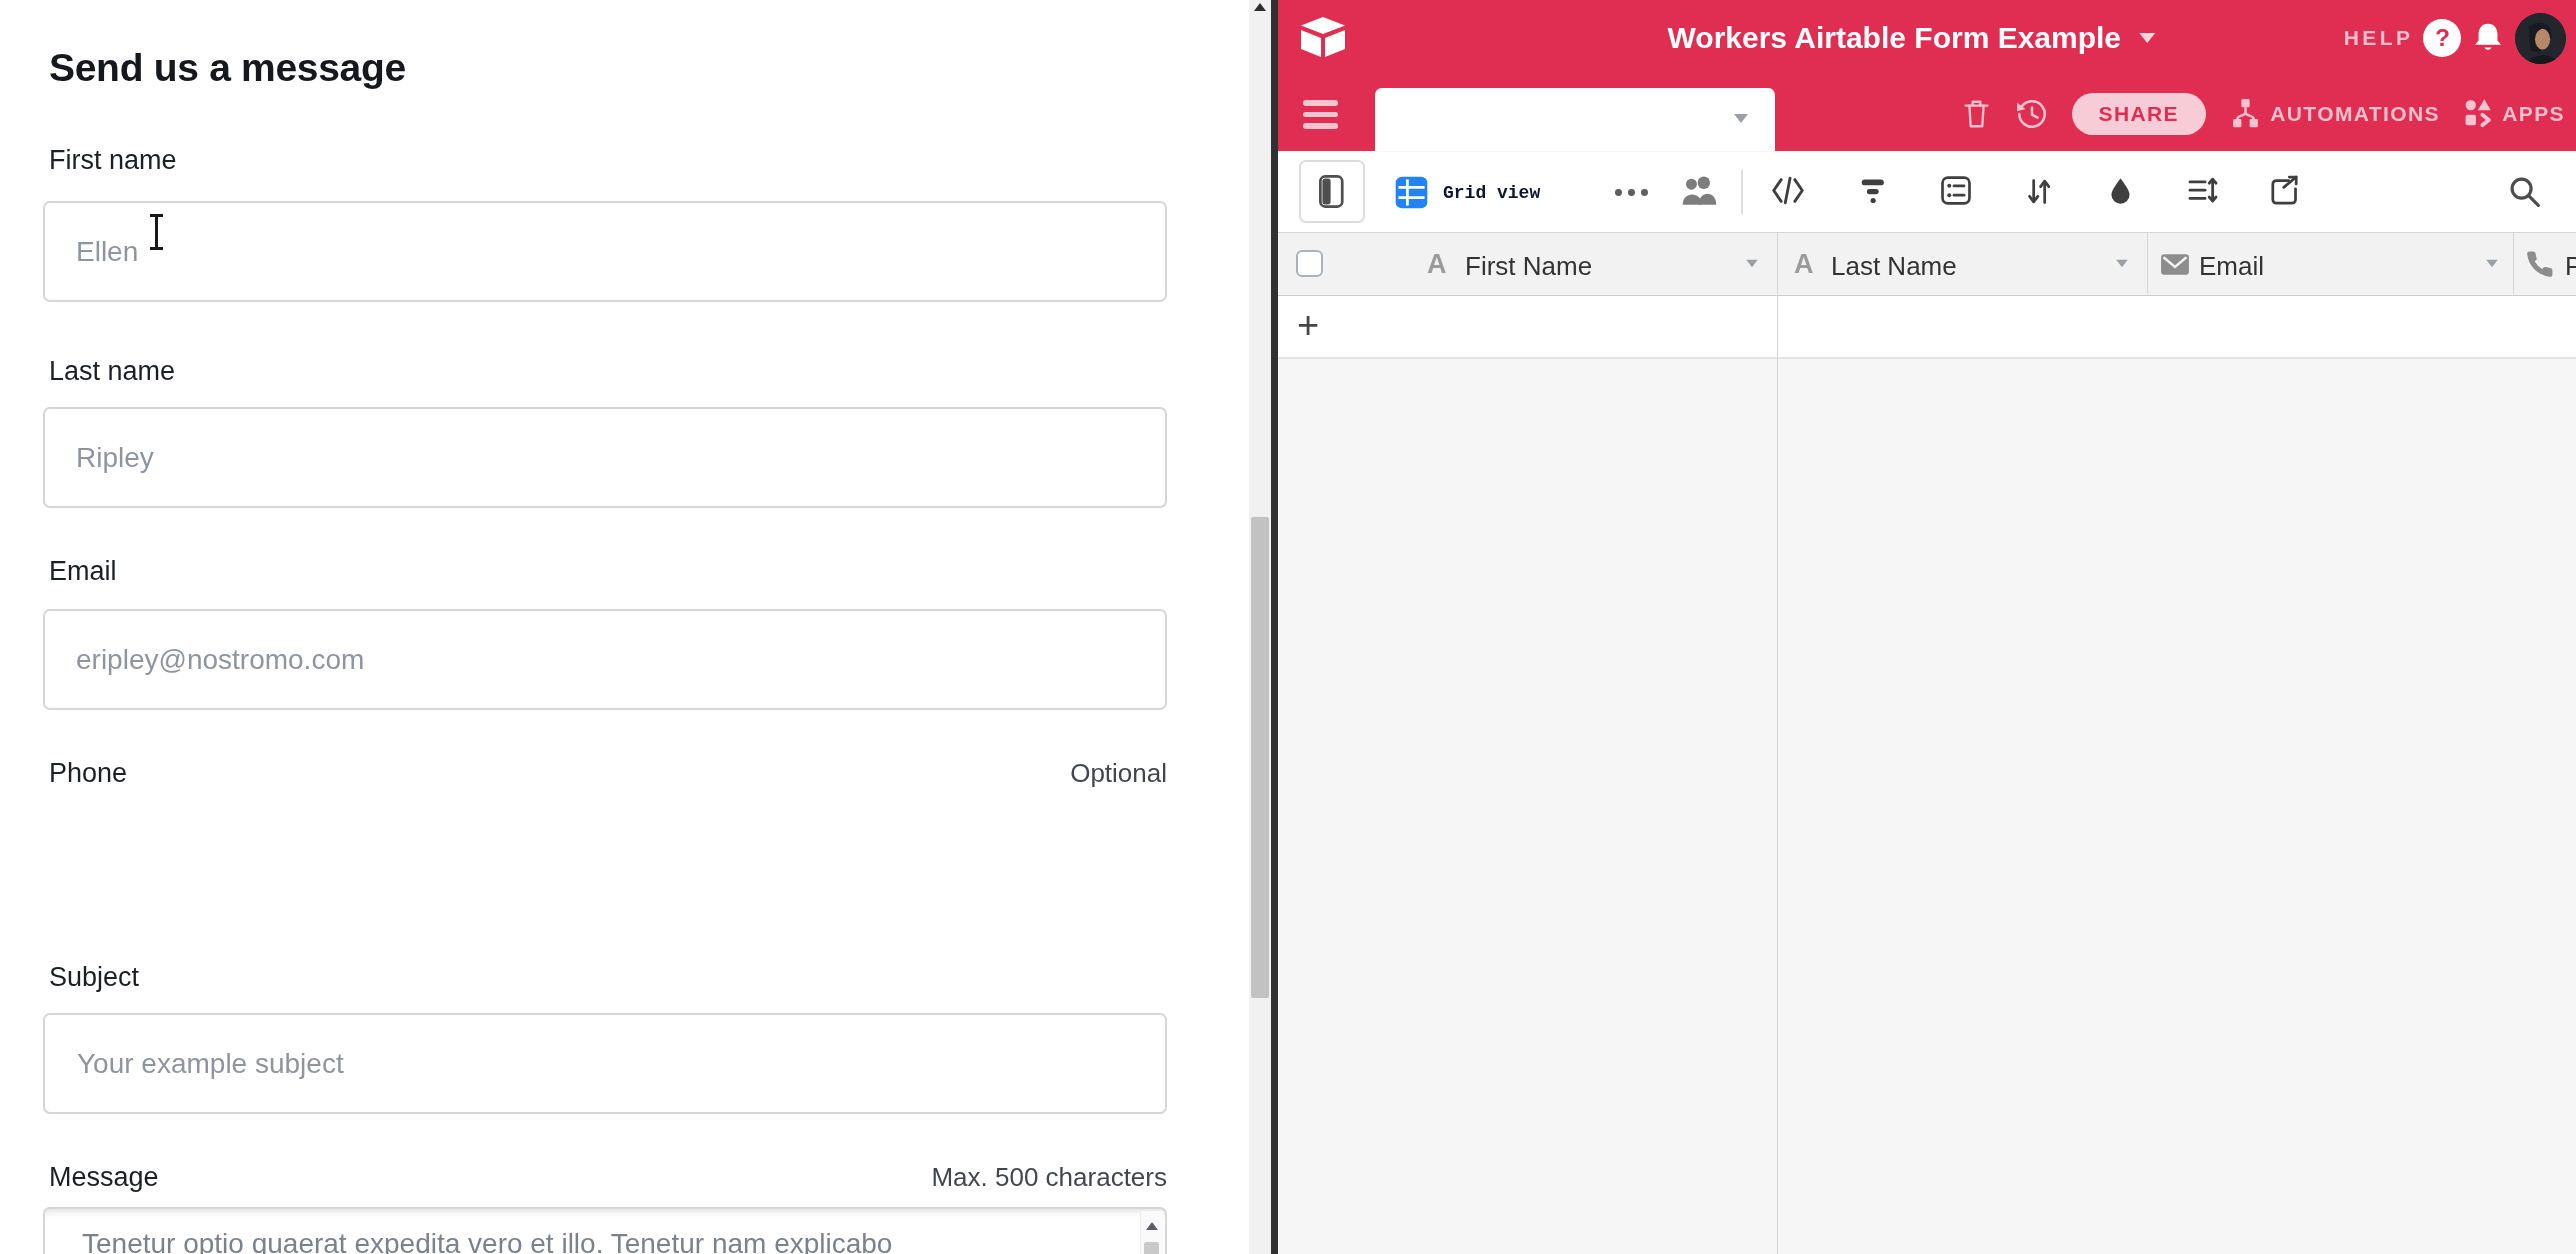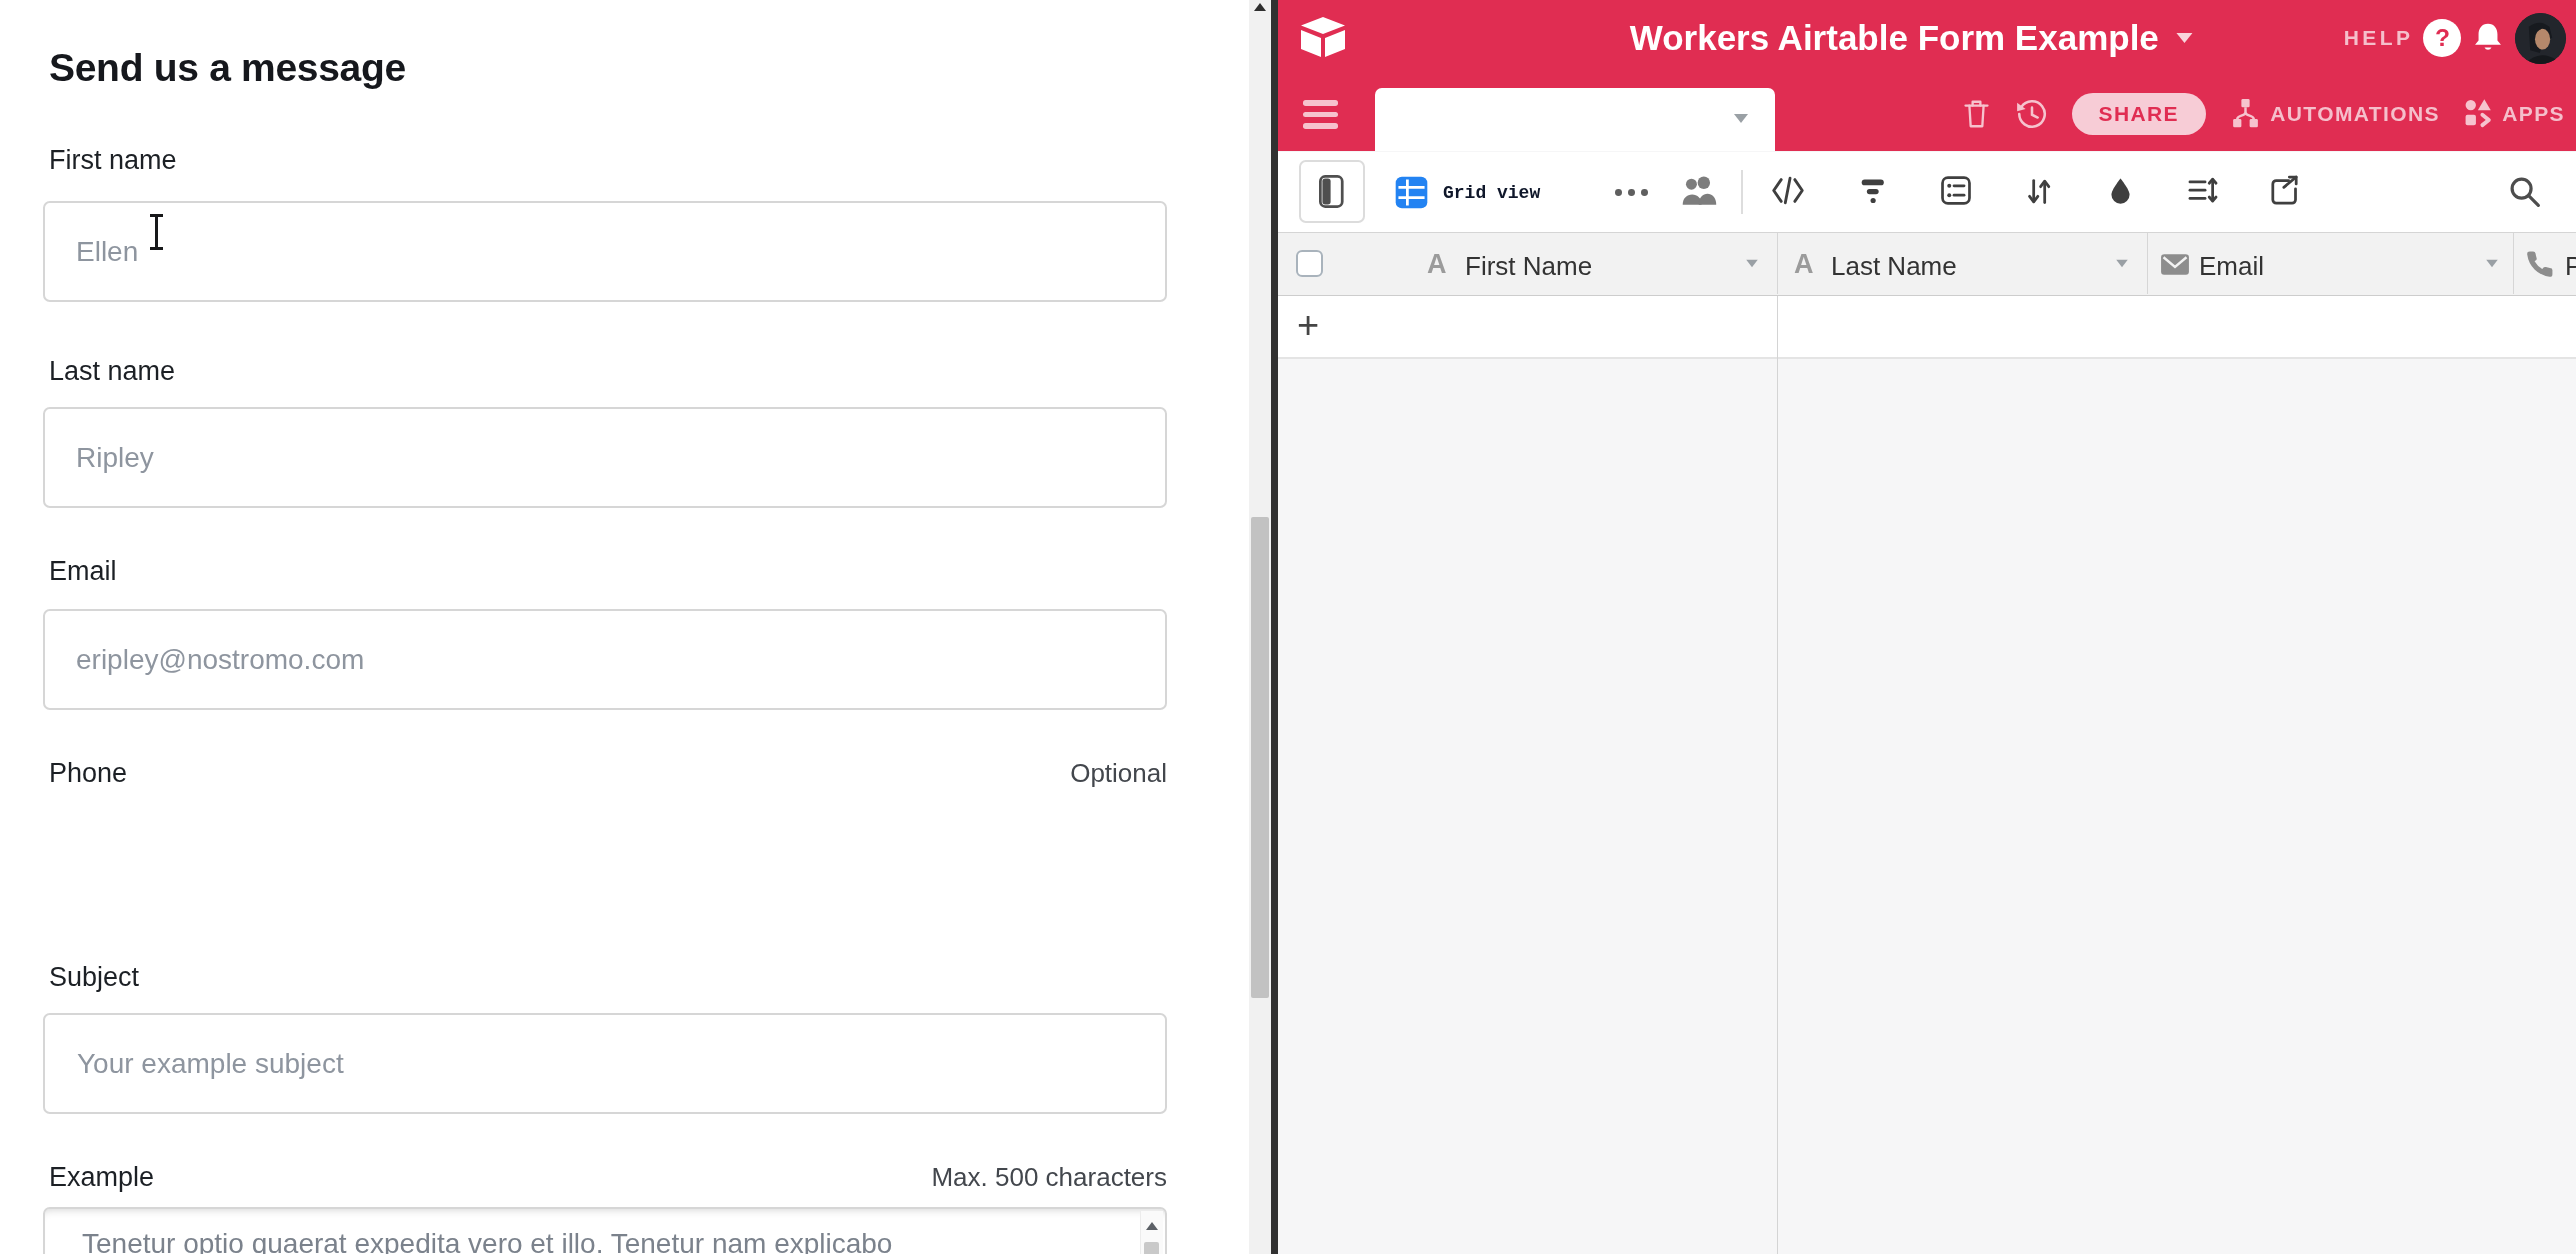--- a/index.html
+++ b/index.html
@@ -32,21 +32,21 @@
   .lscroll-track{position:absolute;left:1249px;top:0;width:22px;height:1255px;background:#f1f1f1;}
   .lscroll-up{position:absolute;left:1254px;top:2.7px;width:0;height:0;border-left:6.1px solid transparent;
     border-right:6.1px solid transparent;border-bottom:8.2px solid #2e2e2e;}
   .lscroll-thumb{position:absolute;left:1251px;top:517px;width:18px;height:481px;background:#c2c2c2;border-radius:2px;}
   .pane-divider{position:absolute;left:1271px;top:0;width:6.8px;height:1255px;background:#313131;}
   
   .at{position:absolute;left:1278px;top:0;width:1298px;height:1255px;overflow:hidden;background:#f6f6f7;}
   .topbar{position:absolute;left:0;top:0;width:100%;height:76px;background:#e02d52;}
   .title-wrap{position:absolute;left:calc(50% - 15.7px);top:0;height:76px;transform:translateX(-50%);
     display:flex;align-items:center;gap:18px;}
-  .bar-title{color:#fff;font-size:35px;font-weight:700;white-space:nowrap;}
+  .bar-title{color:#fff;font-size:30px;font-weight:700;white-space:nowrap;}
   .caret-pink{width:0;height:0;border-left:8.2px solid transparent;border-right:8.2px solid transparent;
     border-top:10.2px solid rgba(255,255,255,.8);}
   .top-right{position:absolute;right:9.6px;top:0;height:76px;display:flex;align-items:center;gap:10px;}
   .help-txt{color:#f5bfcb;font-size:21px;font-weight:700;letter-spacing:3.4px;}
   .qcircle{width:38px;height:38px;border-radius:50%;background:#fff;display:flex;align-items:center;
     justify-content:center;font-size:24.6px;font-weight:700;color:#e02d52;}
   .avatar{width:51px;height:51px;border-radius:50%;overflow:hidden;background:#23272e;}
   .tabbar{position:absolute;left:0;top:76px;width:100%;height:75px;background:#e02d52;}
   .hamb{position:absolute;left:24.6px;top:24px;width:35px;}
   .hamb div{width:35px;height:5.5px;border-radius:2.7px;background:#f6c3ce;margin-bottom:6.1px;}
@@ -115,21 +115,21 @@
     <span class="fnote">Optional</span>
   </div>
 
   <div class="label-row" style="top:962px;">
     <span class="flabel">Subject</span>
     <span class="fnote"></span>
   </div>
   <input class="box" style="top: 1013px; padding-left: 32px;" type="text" placeholder="Your example subject">
 
   <div class="label-row" style="top:1162px;">
-    <span class="flabel">Example</span>
+    <span class="flabel">Message</span>
     <span class="fnote">Max. 500 characters</span>
   </div>
   <div class="msgbox">
     <div class="msgtext">Tenetur optio quaerat expedita vero et illo. Tenetur nam explicabo</div>
     <div class="ta-scroll">
       <div class="ta-up"></div>
       <div class="ta-thumb"></div>
     </div>
   </div>
 </div>

